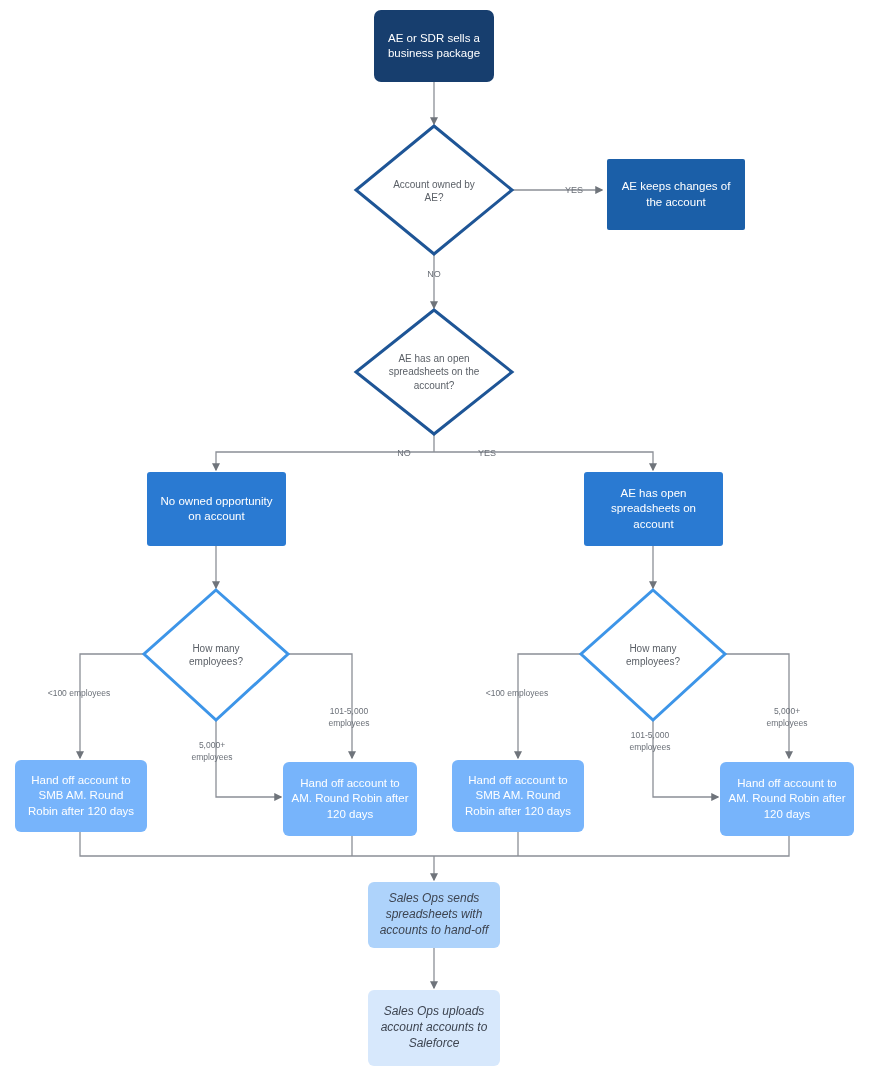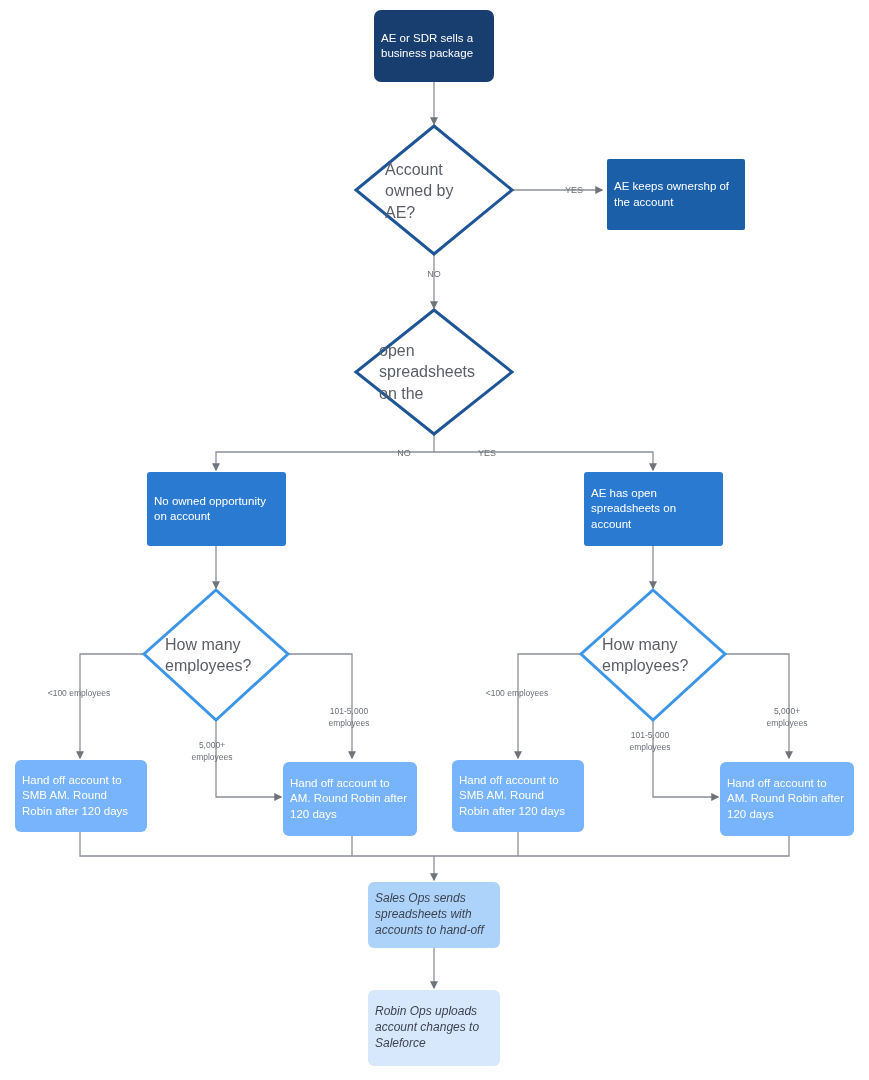--- a/index.html
+++ b/index.html
@@ -10,28 +10,29 @@
     font-family:"Liberation Sans", sans-serif;
     overflow:hidden;
   }
   #flow-root{position:relative;width:869px;height:1080px;}
   svg#flow-canvas{position:absolute;left:0;top:0;width:869px;height:1080px;display:block;}
 
   
   .nlabel{
     width:100%;height:100%;
     display:flex;align-items:center;justify-content:center;
+    text-align:center;
     line-height:1.32;
     box-sizing:border-box;
     padding:2px 7px;
     font-family:"Liberation Sans", sans-serif;
     -webkit-font-smoothing:antialiased;
   }
   .t-white{color:#ffffff;font-size:11.5px;}
-  .t-dark{color:#5a5f66;font-size:16px;}
+  .t-dark{color:#5a5f66;font-size:10px;}
   .t-navy{color:#3d4450;font-size:12px;font-style:italic;}
   .t-edge{
     fill:#6b7078;
     font-size:9px;
     font-family:"Liberation Sans", sans-serif;
   }
   .t-edge-sm{
     fill:#6b7078;
     font-size:8.5px;
     font-family:"Liberation Sans", sans-serif;
@@ -123,21 +124,21 @@
       <g>
         <polygon class="dia-dark" points="434,126 512,190 434,254 356,190"></polygon>
         <foreignObject x="378" y="160" width="112" height="62">
           <div xmlns="http://www.w3.org/1999/xhtml" class="nlabel t-dark">Account owned by AE?</div>
         </foreignObject>
       </g>
 
       <g>
         <rect x="607" y="159" width="138" height="71" rx="2" ry="2" fill="#1b5fa8"></rect>
         <foreignObject x="607" y="159" width="138" height="71">
-          <div xmlns="http://www.w3.org/1999/xhtml" class="nlabel t-white">AE keeps ownershp of the account</div>
+          <div xmlns="http://www.w3.org/1999/xhtml" class="nlabel t-white">AE keeps changes of the account</div>
         </foreignObject>
       </g>
 
       <g>
         <polygon class="dia-dark" points="434,310 512,372 434,434 356,372"></polygon>
         <foreignObject x="372" y="340" width="124" height="64">
           <div xmlns="http://www.w3.org/1999/xhtml" class="nlabel t-dark">AE has an open spreadsheets on the account?</div>
         </foreignObject>
       </g>
 
@@ -200,19 +201,19 @@
       <g>
         <rect x="368" y="882" width="132" height="66" rx="6" ry="6" fill="#aed3fb"></rect>
         <foreignObject x="368" y="882" width="132" height="66">
           <div xmlns="http://www.w3.org/1999/xhtml" class="nlabel t-navy">Sales Ops sends spreadsheets with accounts to hand-off</div>
         </foreignObject>
       </g>
 
       <g>
         <rect x="368" y="990" width="132" height="76" rx="6" ry="6" fill="#d7e8fc"></rect>
         <foreignObject x="368" y="990" width="132" height="76">
-          <div xmlns="http://www.w3.org/1999/xhtml" class="nlabel t-navy">Robin Ops uploads account changes to Saleforce</div>
+          <div xmlns="http://www.w3.org/1999/xhtml" class="nlabel t-navy">Sales Ops uploads account accounts to Saleforce</div>
         </foreignObject>
       </g>
 
     </g>
   </svg>
 </div>
 
 </body></html>

